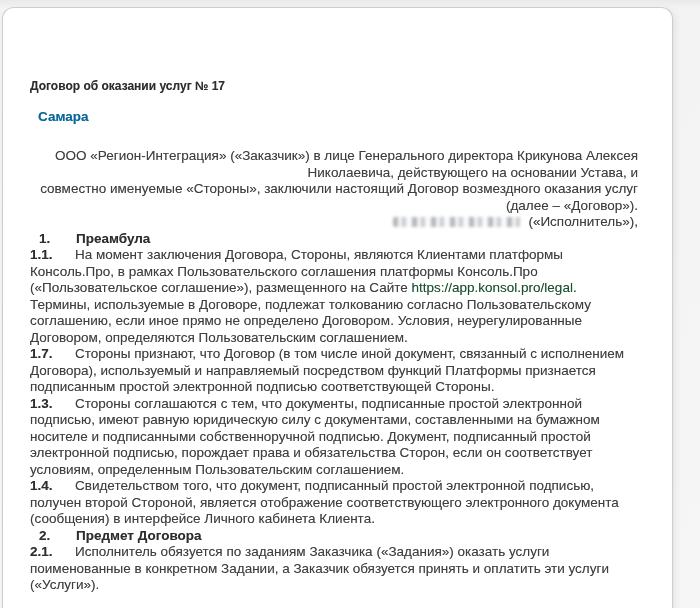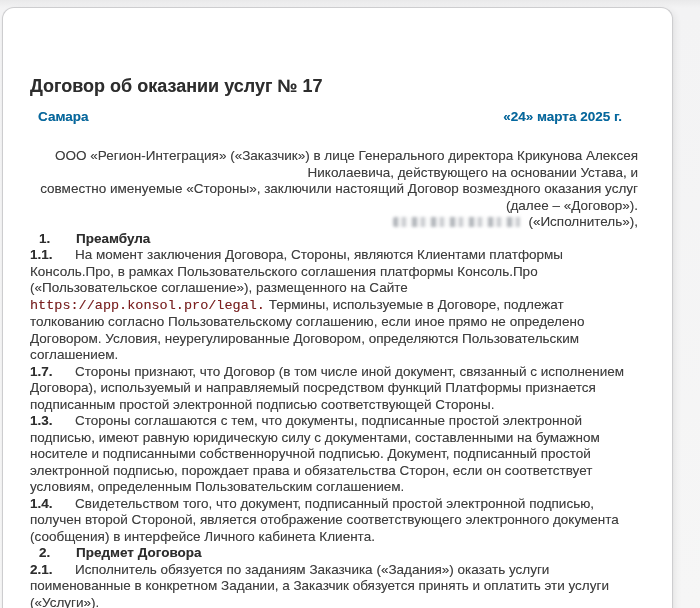--- a/index.html
+++ b/index.html
@@ -17,53 +17,52 @@
     box-shadow:0 1px 2px rgba(0,0,0,0.05), 3px 2px 6px rgba(0,0,0,0.06);
     padding:70px 34px 0 27px;
     color:#3f3f3f;
     font-size:13.5px; line-height:16.5px;
     text-shadow:0 0 0.4px rgba(70,70,70,0.45);
   }
   .artifact {
     position:absolute; left:3px; top:20px; width:44px; height:2px;
     background:#e4e4e6; filter:blur(0.6px);
   }
-  .title { font-weight:bold; color:#2d2d2d; font-size:18px; }
+  .title { font-weight:bold; color:#2d2d2d; font-size:12px; }
   .cityrow {
     display:flex; justify-content:space-between;
     margin-top:14px; padding:0 16px 0 8px;
     font-weight:bold; color:#0369a1;
   }
   .intro { margin-top:23px;text-align:right; }
   p { margin:0; }
   .sec-heading { margin:0 0 0 0; font-weight:bold; color:#2d2d2d; }
   .num { display:inline-block; min-width:45px; font-weight:bold; color:#2d2d2d; }
   .secnum { min-width:37px; margin-left:9px; }
-  a.doc-link { color:#7f1d1d; text-decoration:none; cursor:pointer;font-family:Liberation Mono, monospace; }
+  a.doc-link { color:#14532d; text-decoration:none; cursor:pointer; }
   .redacted {
     display:inline-block; width:128px; height:10px; margin-right:7px;
     vertical-align:-1px; border-radius:2px;
     background:repeating-linear-gradient(90deg,
       rgba(148,153,160,0.70) 0 5px, rgba(148,153,160,0.12) 5px 9px,
       rgba(148,153,160,0.50) 9px 13px, rgba(148,153,160,0.06) 13px 19px);
     filter:blur(1.5px);
   }
 </style>
 </head>
 <body>
 
 <div class="artifact"></div>
 
 <div class="page">
 
   <p class="title">Договор об оказании услуг № 17</p>
 
   <div class="cityrow">
     <span>Самара</span>
-    <span>«24» марта 2025 г.</span>
   </div>
 
   <div class="intro">
     <div>ООО «Регион-Интеграция» («Заказчик») в лице Генерального директора  Крикунова Алексея Николаевича, действующего на основании Устава, и</div>
     <div>совместно именуемые «Стороны», заключили настоящий Договор возмездного оказания услуг (далее – «Договор»).</div>
     <div>
       <span class="redacted"></span><span>(«Исполнитель»),</span>
     </div>
   </div>
 

